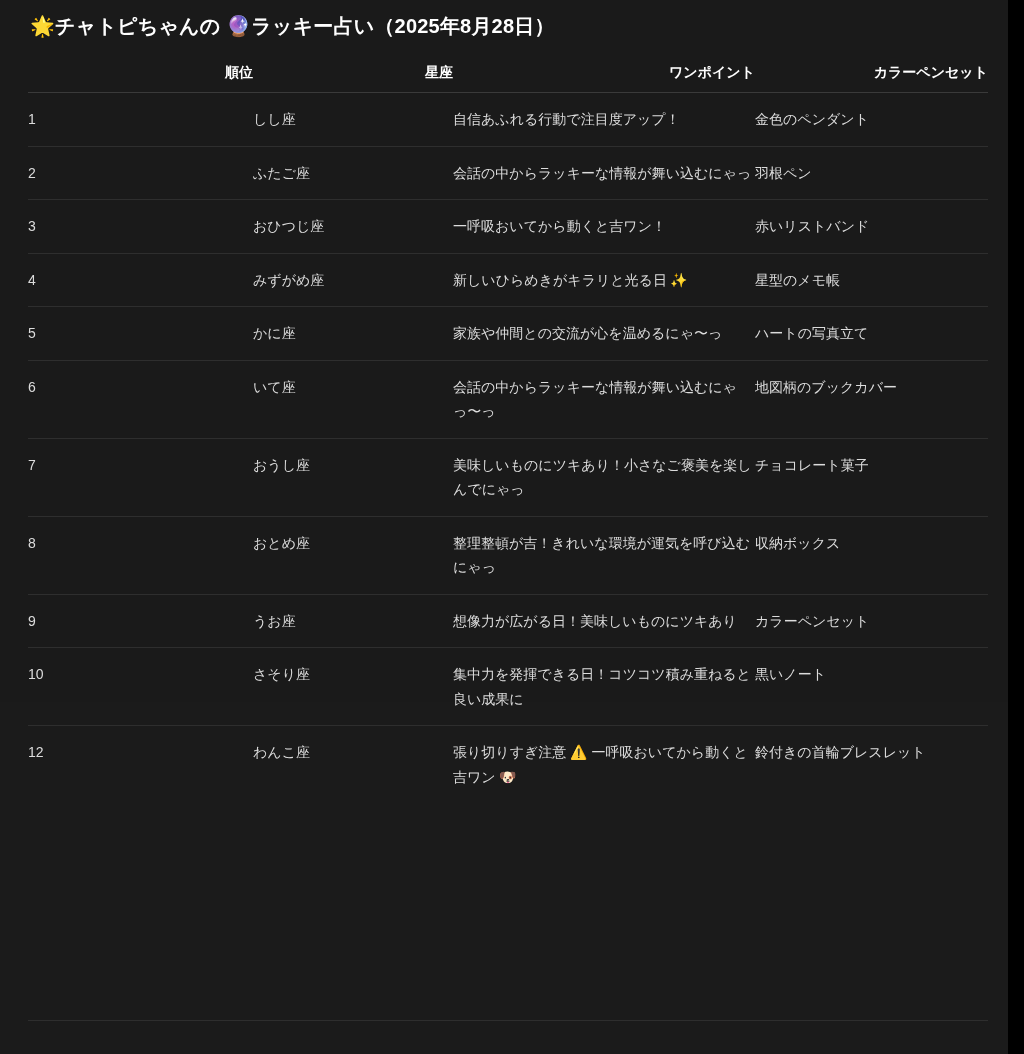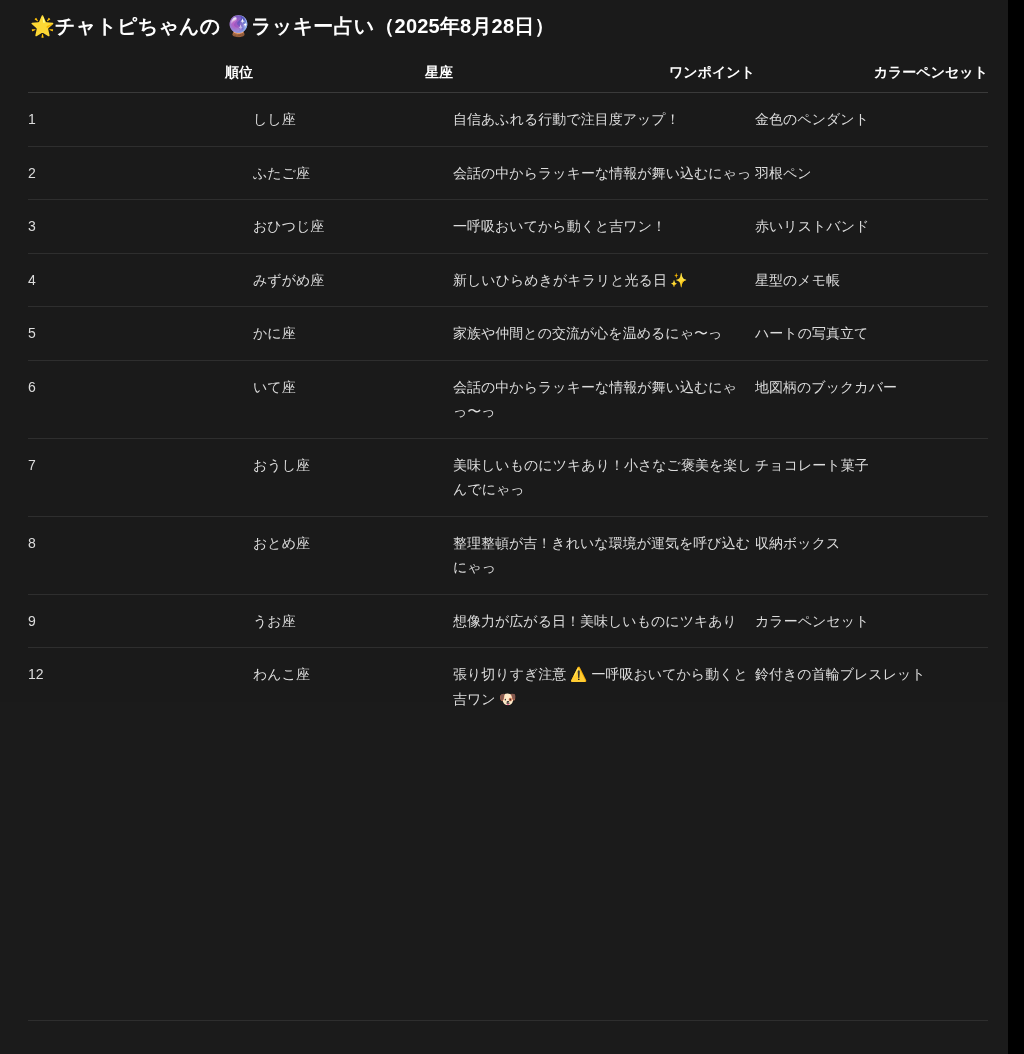--- a/index.html
+++ b/index.html
@@ -159,20 +159,26 @@
         <td class="point">整理整頓が吉！きれいな環境が運気を呼び込むにゃっ</td>
         <td class="item">収納ボックス</td>
       </tr>
       <tr class="r-row">
         <td class="rank">9</td>
         <td class="sign">うお座</td>
         <td class="point">想像力が広がる日！美味しいものにツキあり</td>
         <td class="item">カラーペンセット</td>
       </tr>
       <tr class="r-row">
+        <td class="rank">10</td>
+        <td class="sign">さそり座</td>
+        <td class="point">集中力を発揮できる日！コツコツ積み重ねると良い成果に</td>
+        <td class="item">黒いノート</td>
+      </tr>
+      <tr class="r-row">
         <td class="rank">12</td>
         <td class="sign">わんこ座</td>
         <td class="point">張り切りすぎ注意 ⚠️ 一呼吸おいてから動くと吉ワン 🐶</td>
         <td class="item">鈴付きの首輪ブレスレット</td>
       </tr>
     </tbody>
   </table>
 
   <div class="bottom-rule"></div>
 </div>

